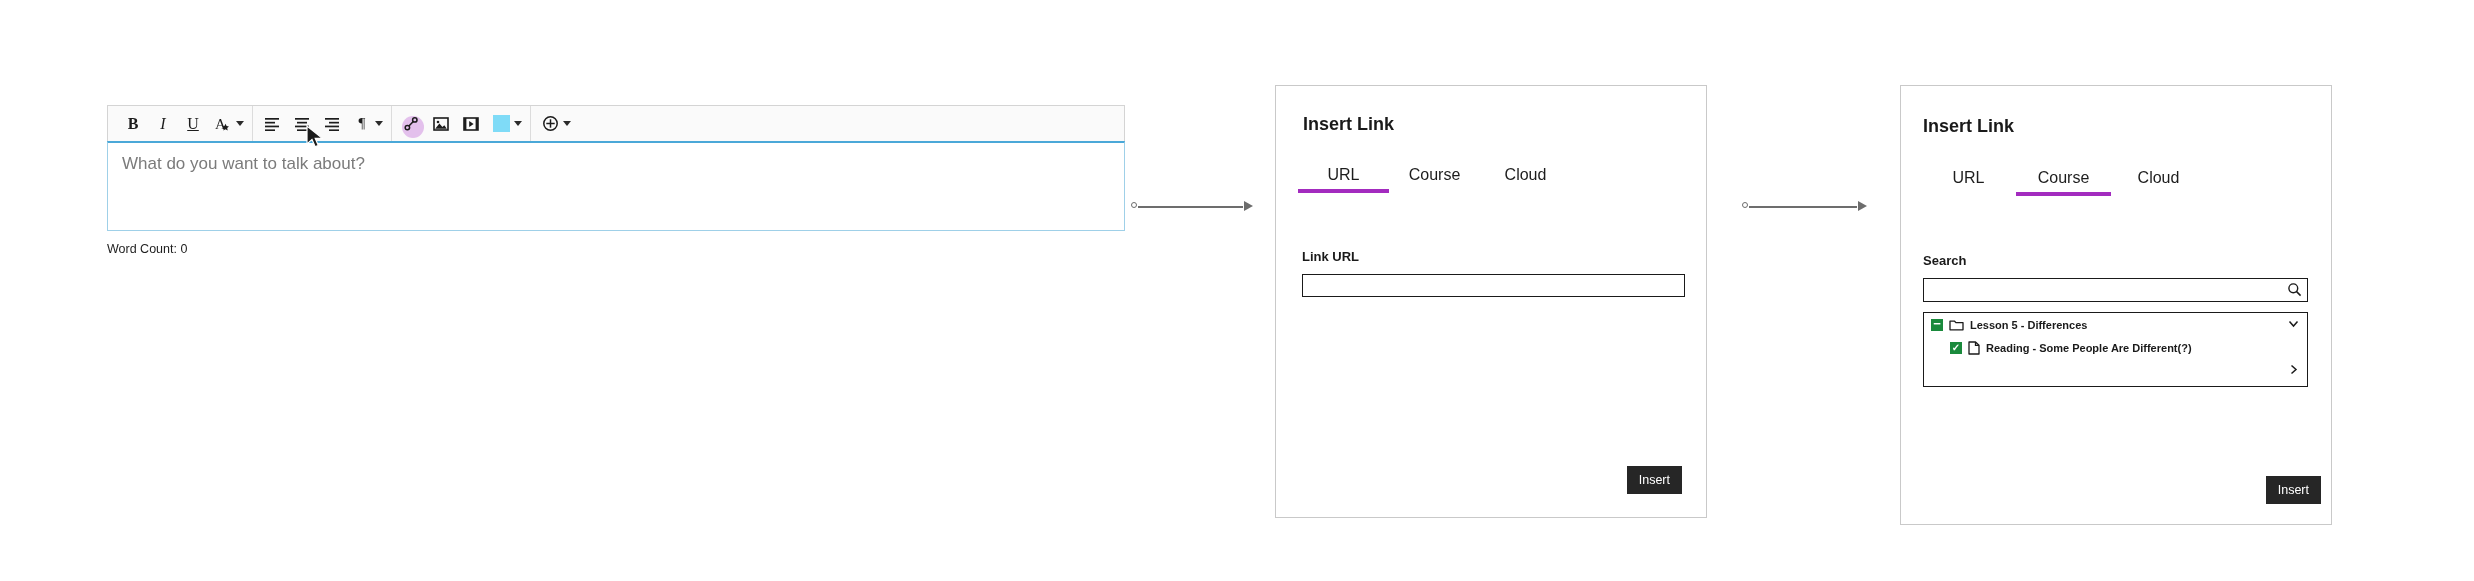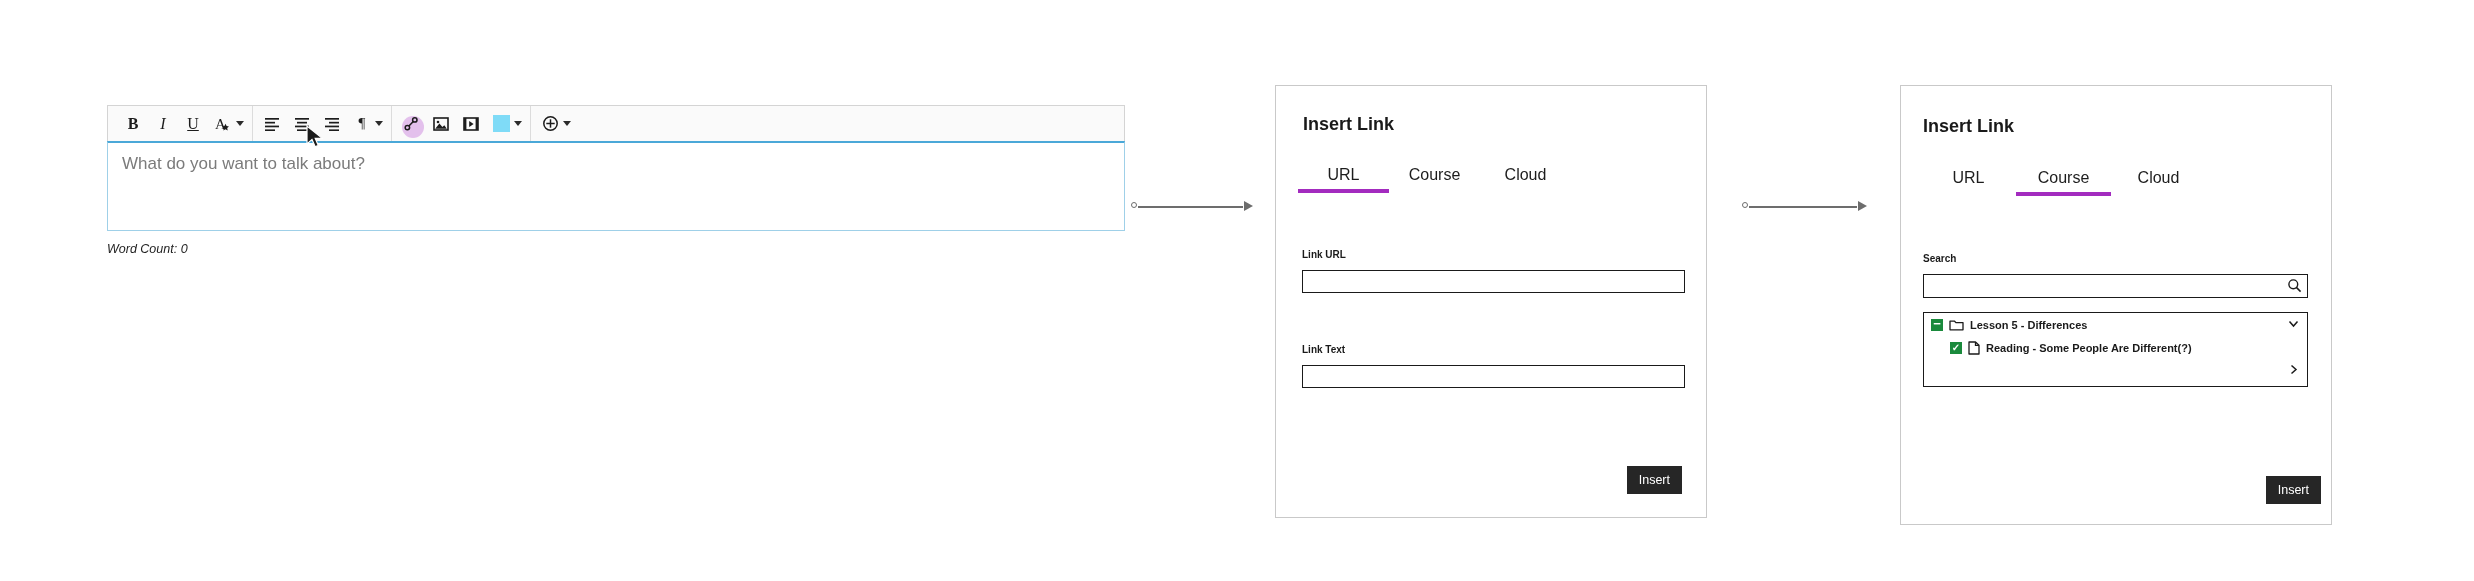--- a/index.html
+++ b/index.html
@@ -86,21 +86,20 @@
     background: #ffffff;
     box-sizing: border-box;
     padding: 11px 14px;
   }
   #editor-placeholder {
     color: #7b7b7b;
     font-size: 17px;
   }
   #word-count {
     margin-top: 11px;
-    font-style: italic;
     font-size: 12.5px;
     color: #1e1e1e;
   }
 
   
   .connector { position: absolute; height: 14px; }
   .connector .line {
     position: absolute;
     left: 7px; top: 6px;
     height: 2px;
@@ -151,21 +150,21 @@
   .dlg-tab .tab-underline {
     position: absolute;
     left: 0; right: 0; bottom: 0;
     height: 4px;
     background: #a32bbf;
     display: none;
   }
   .dlg-tab.active .tab-underline { display: block; }
 
   .field-label {
-    font-size: 10px;
+    font-size: 13px;
     font-weight: bold;
     color: #1a1a1a;
   }
   .field-input {
     width: 100%;
     height: 22px;
     border: 1px solid #1a1a1a;
     box-sizing: border-box;
     background: #fff;
     font-size: 12px;
@@ -393,24 +392,20 @@
       <span>Cloud</span>
       
     </div>
   </div>
 
   <div class="f-url">
     <div class="field-label">Link URL</div>
     <input class="field-input" type="text" value="" style="">
   </div>
 
-  <div class="f-text">
-    <div class="field-label">Link Text</div>
-    <input class="field-input" type="text" value="" style="">
-  </div>
 
   <button class="insert-btn">Insert</button>
 </div>
 
 <div class="click-halo" style="left:1910px; top:108px; width:22px; height:22px;"></div>
 <svg style="position:absolute;left:1919px;top:114px;" width="22" height="26">
   <path d="M1 1 L1 19 L6 14.4 L9.2 21.8 L12.3 20.4 L9.2 13.3 L16 13.1 Z" fill="#1a1a1a" stroke="#ffffff" stroke-width="1.2"></path>
 </svg>
 
 <div class="connector" style="left:1742px; top:200px; width:130px;">

